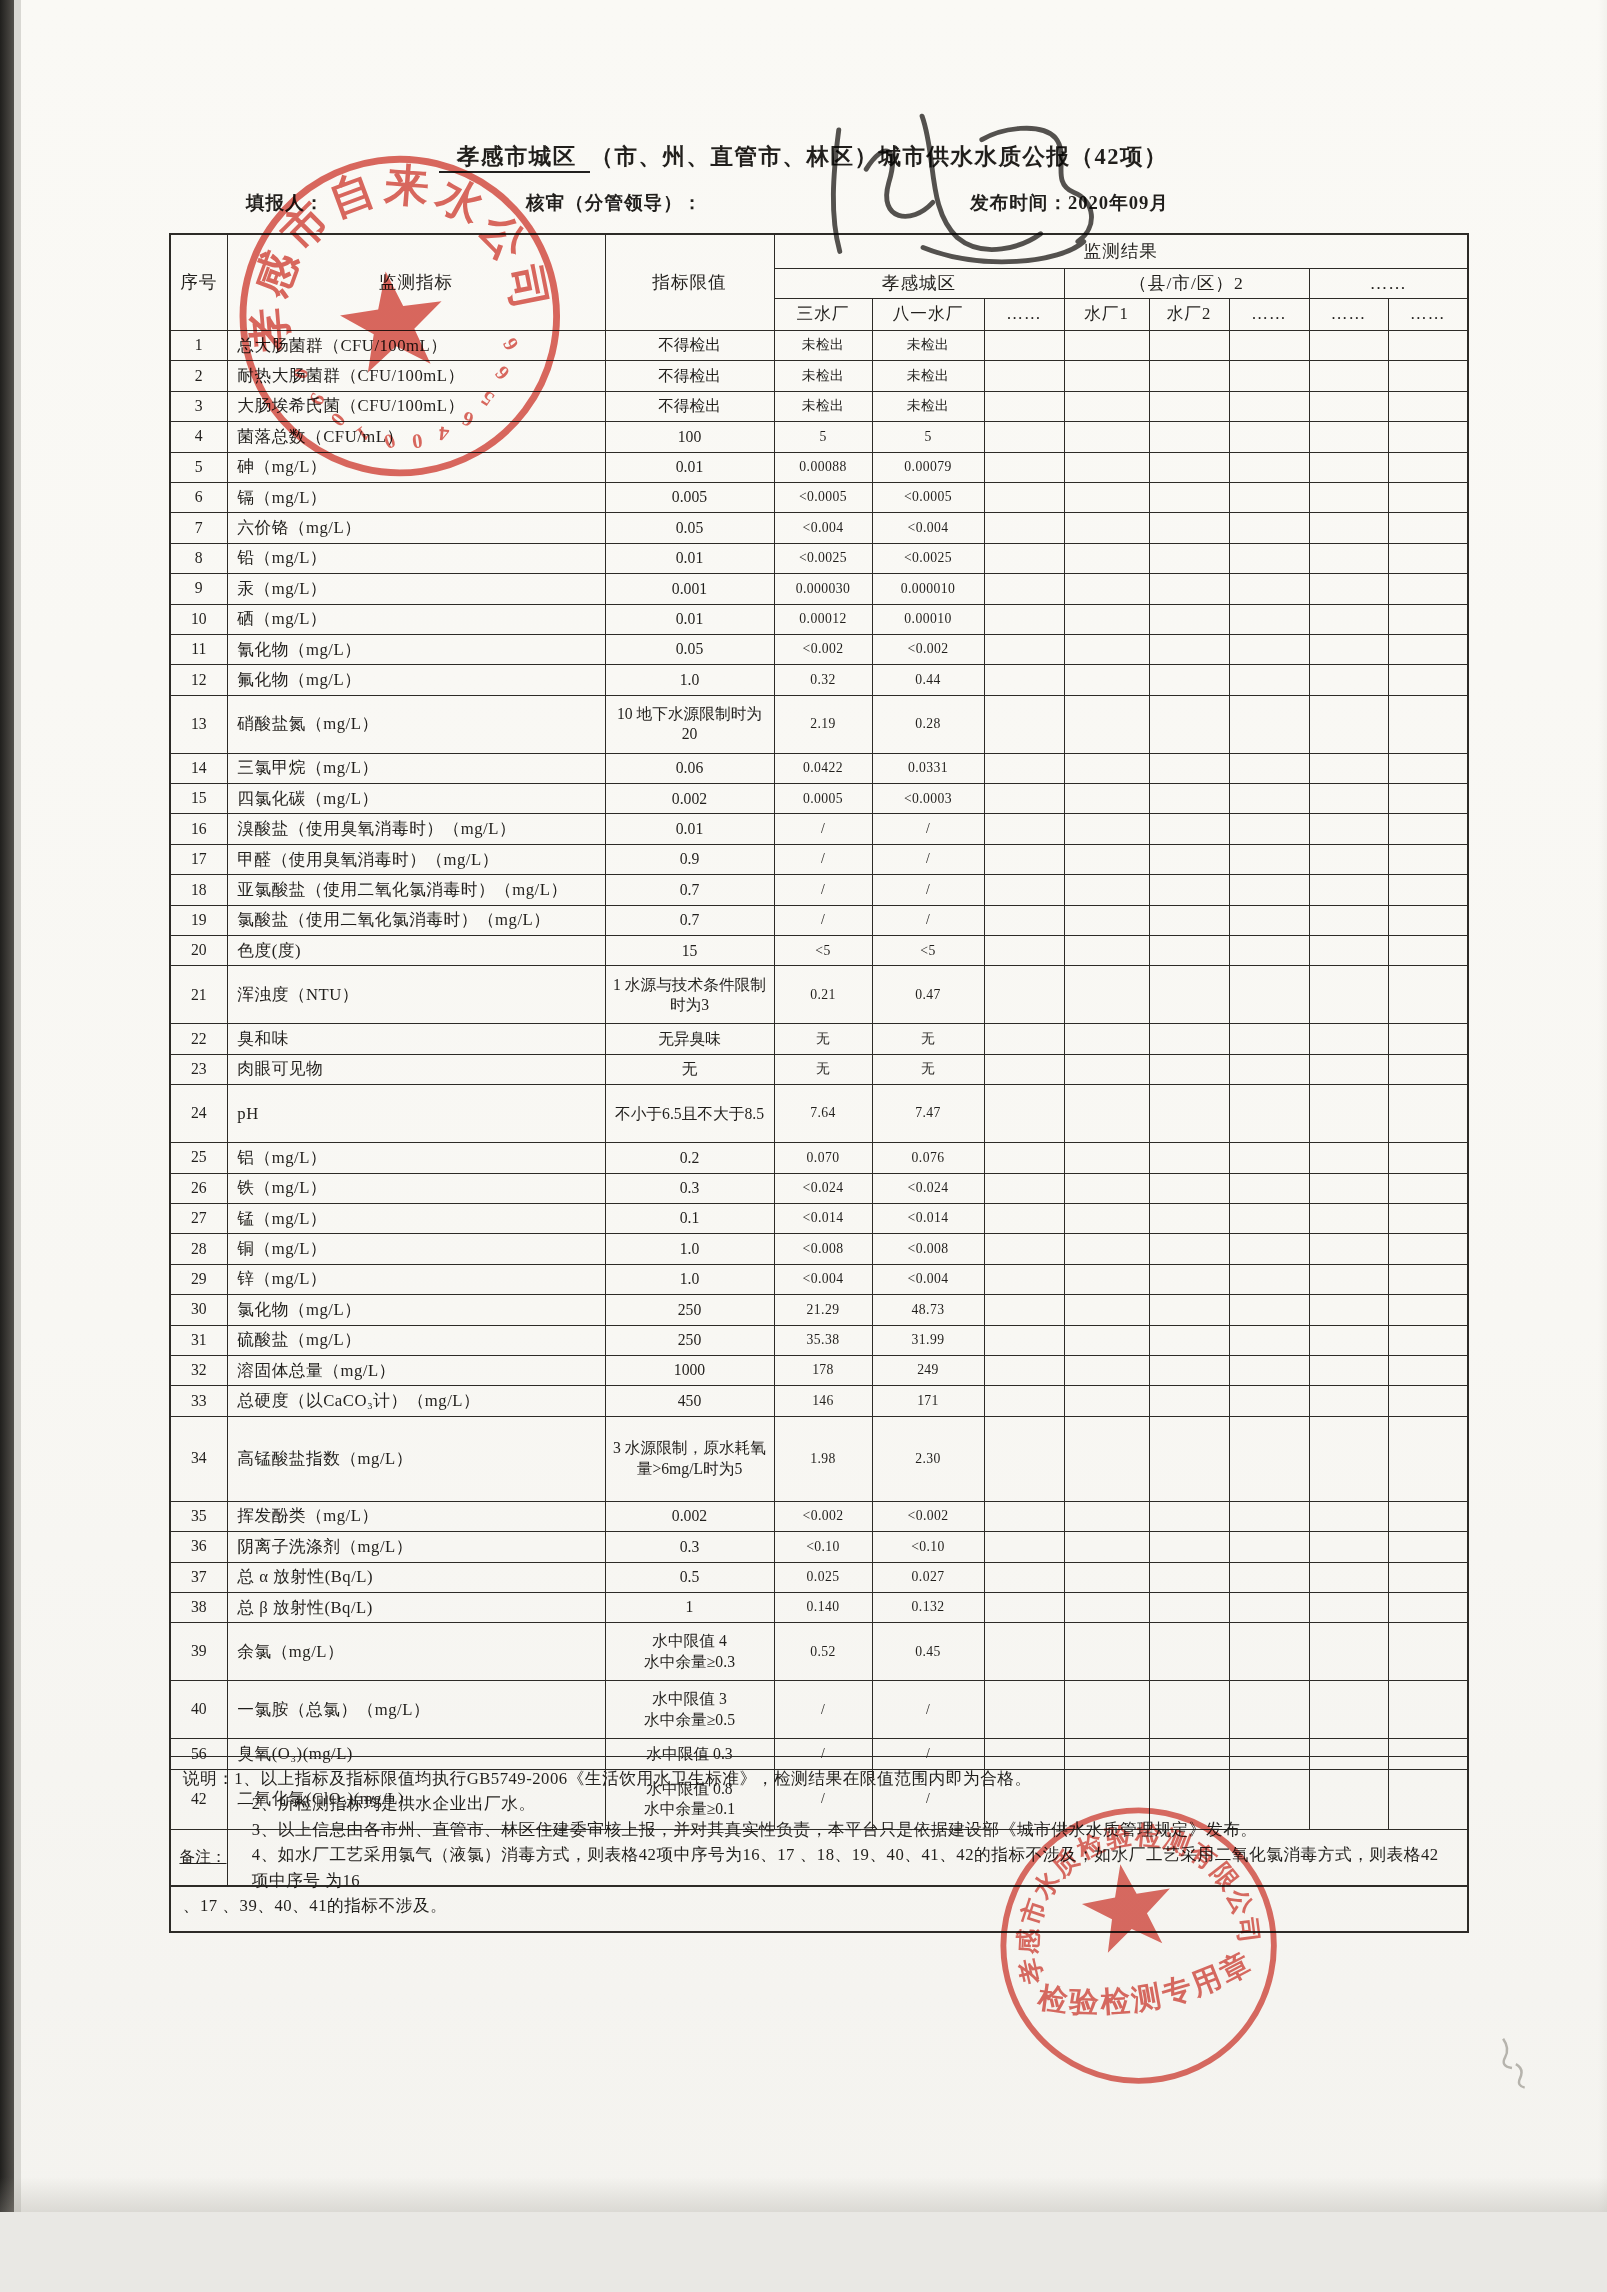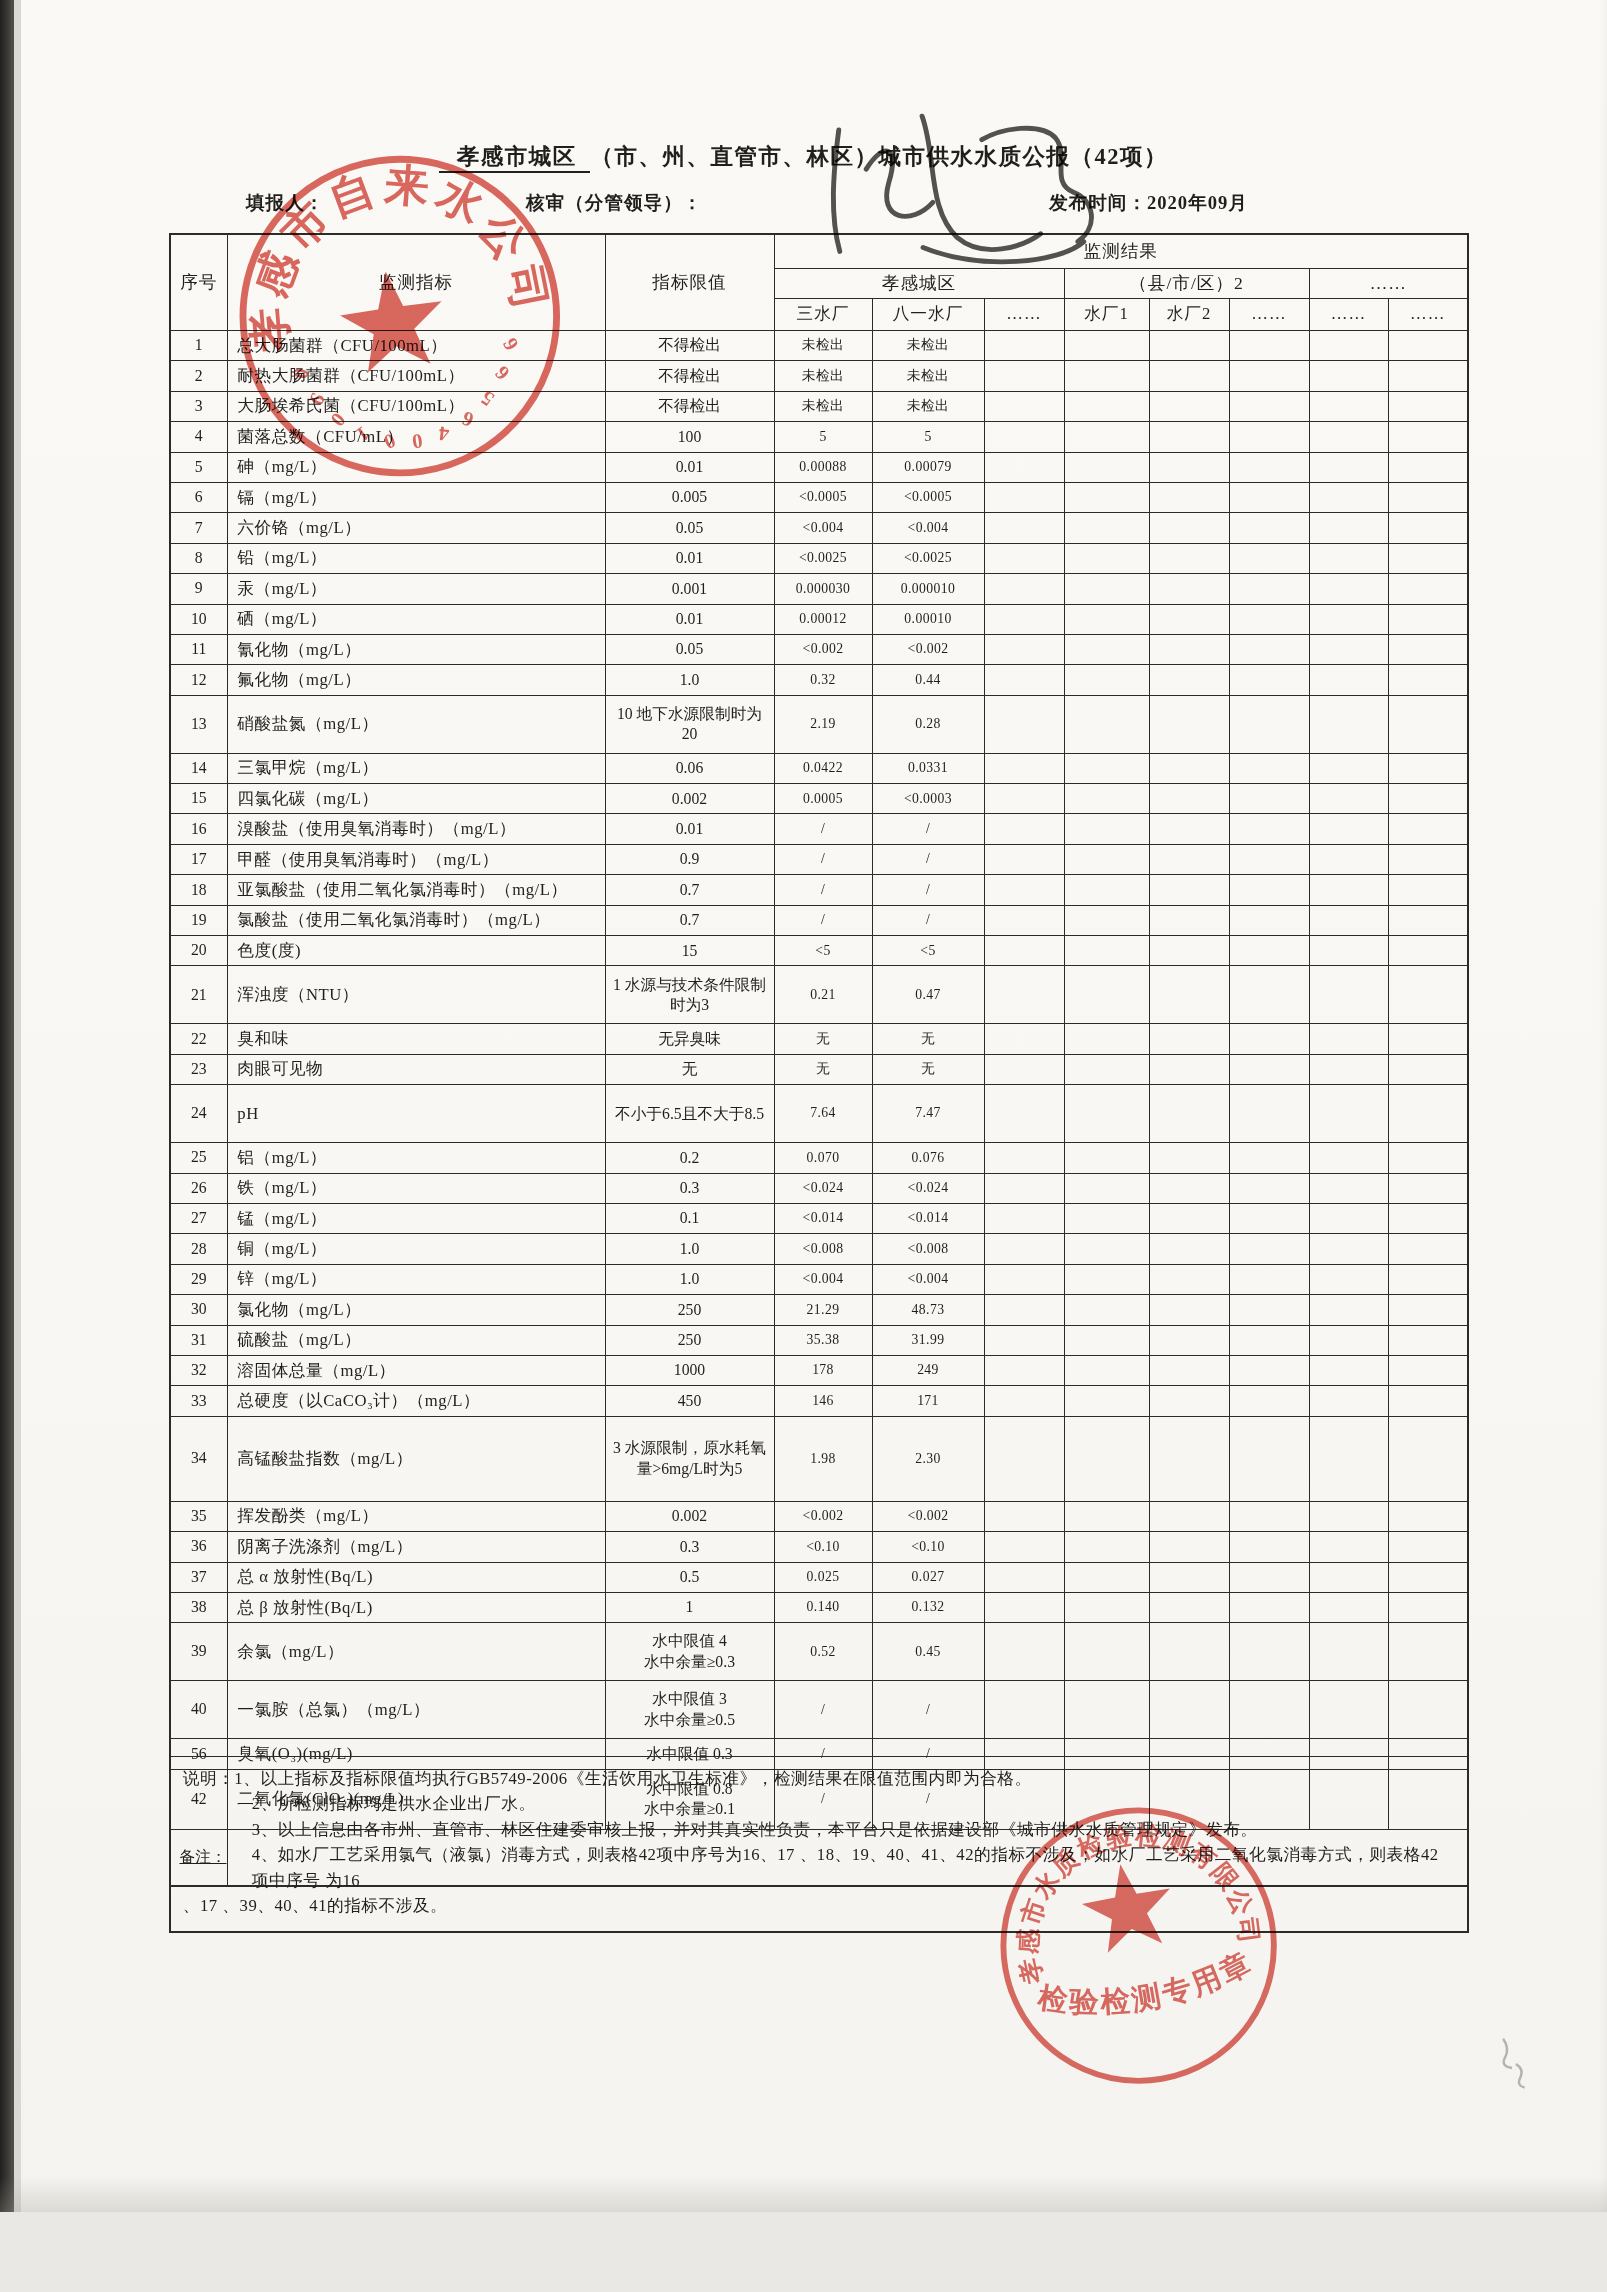--- a/index.html
+++ b/index.html
@@ -12,21 +12,21 @@
   .edge-right{position:absolute;right:0;top:0;width:41px;height:2293px;
         background:linear-gradient(270deg,rgba(167,164,156,.40),rgba(167,164,156,0));}
   .edge-bottom{position:absolute;left:0;bottom:0;width:1607px;height:35px;
         background:linear-gradient(0deg,rgba(160,157,149,.30),rgba(160,157,149,0));}
   .corner-blob{position:absolute;left:21.6px;top:2239px;width:53px;height:54px;background:#33312c;
         border-radius:55% 42% 48% 58%;transform:rotate(14deg);box-shadow:0 0 5.9px 2px rgba(51,49,44,.5);}
   .title{position:absolute;top:141px;left:0;width:1607px;text-align:center;
         font-size:22.5px;font-weight:bold;letter-spacing:1.5px;}
   .title-u{border-bottom:2px solid #22211f;padding:0 13.7px 2px 17.6px;}
   .meta{position:absolute;top:190px;font-size:18.6px;font-weight:bold;letter-spacing:1px;}
-  .m-filler{left:246px;} .m-review{left:526px;} .m-publish{left:1049px;}
+  .m-filler{left:246px;} .m-review{left:526px;} .m-publish{left:970px;}
   .report-table{position:absolute;left:169px;top:233px;width:1300px;border-collapse:collapse;
         table-layout:fixed;border:2px solid #2d2b27;}
   .report-table th,.report-table td{border:1px solid #2d2b27;padding:0;text-align:center;
         font-weight:normal;overflow:hidden;line-height:1.2;}
   .report-table thead th{font-size:17.6px;letter-spacing:1px;}
   th.h-result{height:33px;text-align:center;} tr.hdr2 th{height:29px;} tr.hdr3 th{height:31px;font-size:16.7px;}
   tr.h1 td{height:27.4px;} tr.h2 td{height:55px;} tr.h3 td{height:82px;} tr.h2b td{height:57px;}
   td.no{font-size:15.7px;}
   td.ind{text-align:left;padding-left:9.8px;font-size:16.7px;letter-spacing:0.5px;}
   td.lim{font-size:15.7px;white-space:pre-line;line-height:1.3;padding:1px 5.9px;}

